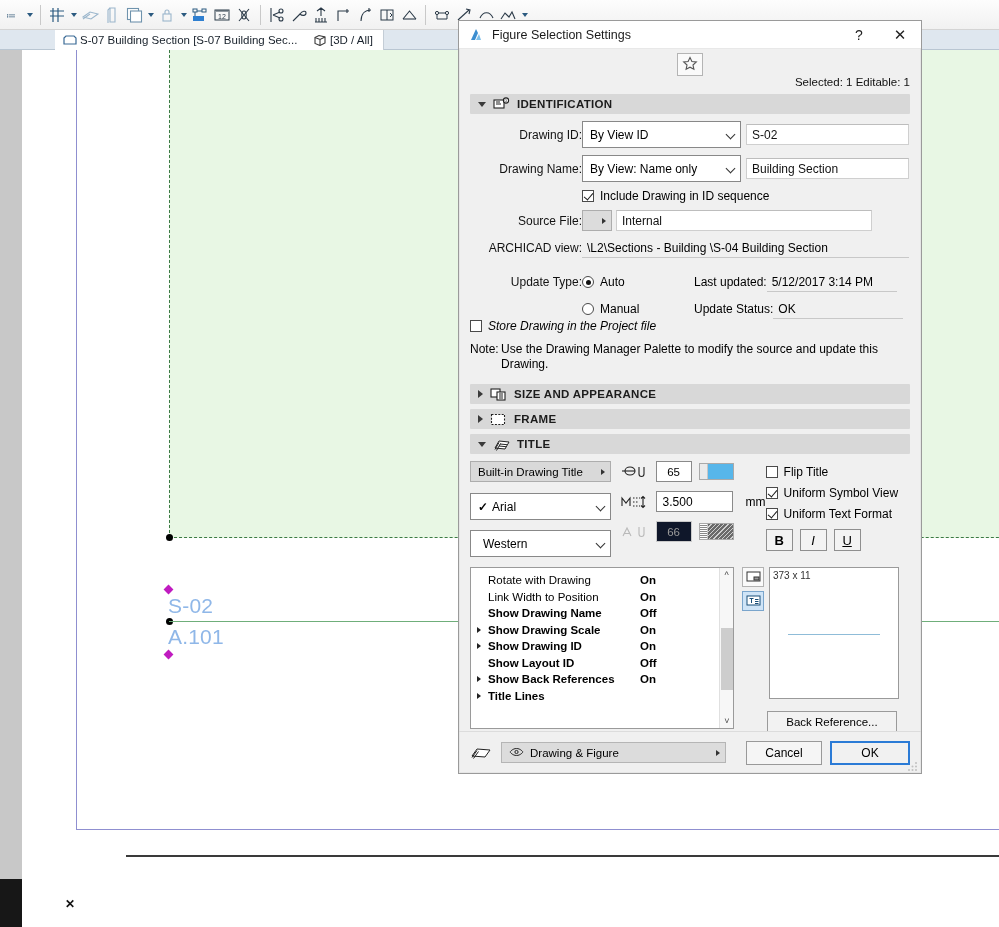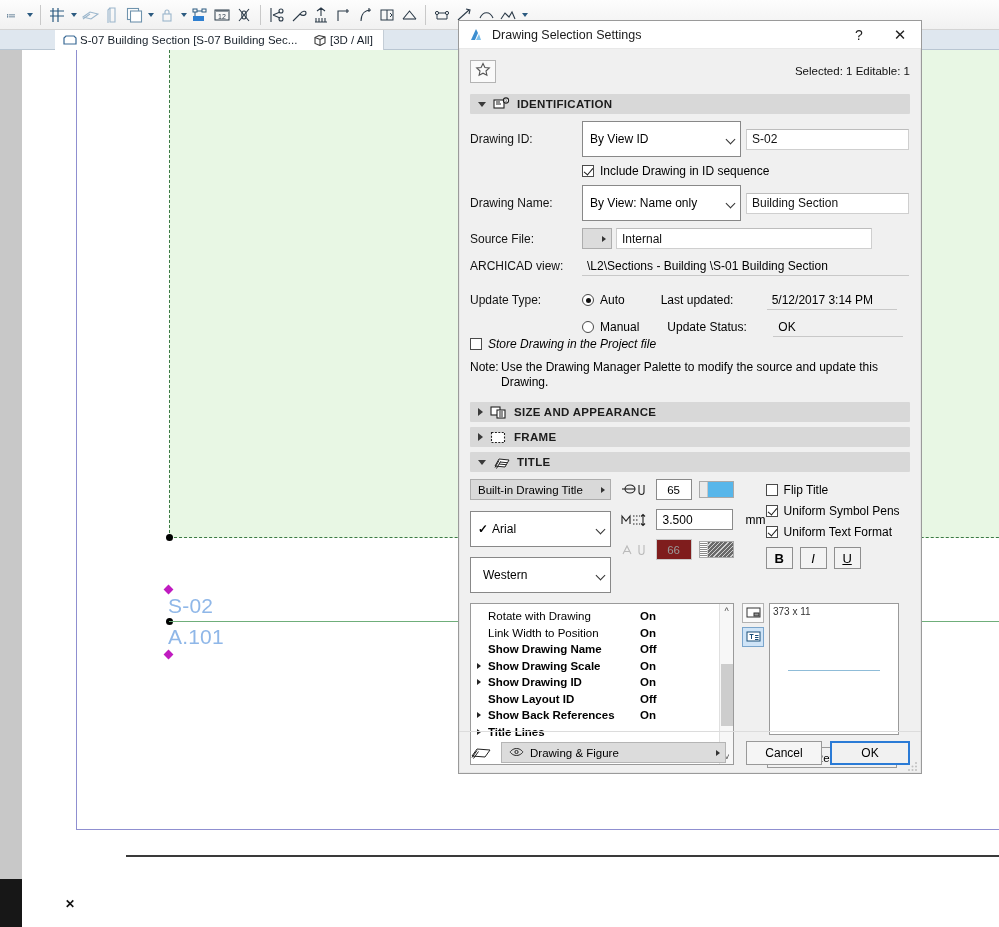--- a/index.html
+++ b/index.html
@@ -114,43 +114,43 @@
   .dlg-appicon { width:16px; height:16px; margin-left:9px; margin-right:8px; flex:none; }
   .dlg-title-text { font-size:12.5px; color:#1a1a1a; flex:1; }
   .dlg-help, .dlg-close {
     width:40px; height:28px; display:flex; align-items:center; justify-content:center;
     font-size:14px; color:#222;
   }
   .dlg-close { font-size:15px; width:42px; }
 
   .dlg-body { padding:0 11px; }
 
-  .favrow { display:flex; align-items:center; height:36px; margin-top:4px; }
+  .favrow { display:flex; align-items:center; height:36px; margin-top:4px;flex-direction:column; }
   .favbtn {
     width:26px; height:23px; border:1px solid #b4b4b4; background:#fafafa;
     display:flex; align-items:center; justify-content:center;
   }
   .selinfo { margin-left:auto; font-size:11.5px; color:#111; }
 
   .sect {
     height:20px; background:#d8d8d8; display:flex; align-items:center;
     margin-top:5px; padding-left:8px; gap:7px;
     border-radius:1px;
   }
   .sect .tri { width:0;height:0; }
   .tri-down { border-left:4.5px solid transparent;border-right:4.5px solid transparent;border-top:5px solid #3a3a3a; }
   .tri-right { border-top:4.5px solid transparent;border-bottom:4.5px solid transparent;border-left:5px solid #3a3a3a; }
   .sect-ico { width:17px; height:15px; flex:none; }
   .sect-label { font-size:11.5px; font-weight:bold; letter-spacing:.3px; color:#1c1c1c; }
 
-  .row { display:flex; align-items:center; margin-top:7px; }
+  .row { display:flex; align-items:center; margin-top:7px;text-align:right; }
   .lblc { width:112px; font-size:12px; color:#121212; flex:none; }
 
   .ddown {
-    height:36px; border:1px solid #888; background:#fff;
+    height:27px; border:1px solid #888; background:#fff;
     display:flex; align-items:center; padding:0 4px 0 7px; font-size:12px;
     position:relative;
   }
   .ddown .chev {
     margin-left:auto; width:9px; height:9px; position:relative;
   }
   .chev::before {
     content:""; position:absolute; left:0; top:1px; width:6px;height:6px;
     border-left:1.4px solid #333; border-bottom:1.4px solid #333;
     transform:rotate(-45deg);
@@ -189,21 +189,21 @@
     display:flex;align-items:center;padding:0 5px 0 7px;font-size:11.5px;
   }
   .btnsel .arr { margin-left:auto; width:0;height:0;border-top:3.5px solid transparent;border-bottom:3.5px solid transparent;border-left:4.5px solid #333;}
 
   .penrow { display:flex; align-items:center; gap:7px; margin-bottom:5px; }
   .penico { width:28px; height:18px; flex:none; }
   .pennum {
     width:36px; height:21px; border:1px solid #8a8a8a; background:#fff;
     display:flex; align-items:center; justify-content:center; font-size:11.5px;
   }
-  .pennum.dim { border-color:#cacaca; background:#7f1d1d; color:#9a9a9a; }
+  .pennum.dim { border-color:#cacaca; background:#0f172a; color:#9a9a9a; }
   .swatch { width:35px; height:17px; border:1px solid #a9a9a9; display:flex; }
   .sw-l { width:8px; background:#eaeaea; border-right:1px solid #c7c7c7; }
   .sw-r { flex:1; }
   .mmval {
     width:78px; height:21px; border:1px solid #8a8a8a; background:#fff;
     display:flex;align-items:center;padding-left:6px;font-size:12px;
   }
   .mm { font-size:12px; margin-left:6px; }
 
   .bi-btns { display:flex; gap:7px; margin-top:5px; }
@@ -457,21 +457,21 @@
 
 <div id="dialog">
 
   <div class="dlg-title">
     <span class="dlg-appicon">
       <svg width="16" height="16" viewBox="0 0 16 16">
         <path d="M3 13L8 2l2 4-3 7z" fill="#3c8ed0"></path>
           <path d="M8 13l3-6 2 6z" fill="#7fc0ea"></path>
         </svg>
     </span>
-    <span class="dlg-title-text">Drawing Selection Settings</span>
+    <span class="dlg-title-text">Figure Selection Settings</span>
     <span class="dlg-help">?</span>
     <span class="dlg-close">✕</span>
   </div>
 
   <div class="dlg-body">
 
     <div class="favrow">
       <div class="favbtn">
         <span>
           <svg width="16" height="15" viewBox="0 0 16 15" fill="none" stroke="#555" stroke-width="1.1">
@@ -500,50 +500,50 @@
       <div class="ddown" style="width:159px;">
         <span>By View ID</span>
         <span class="chev"></span>
       </div>
       <div class="txtf" style="width:163px; margin-left:5px;">
         <span>S-02</span>
       </div>
     </div>
 
     <div class="row">
-      <span class="lblc"></span>
-      <span class="chk on"></span>
-      <span class="chklbl">Include Drawing in ID sequence</span>
-    </div>
-
-    <div class="row">
       <span class="lblc">Drawing Name:</span>
       <div class="ddown" style="width:159px;">
         <span>By View: Name only</span>
         <span class="chev"></span>
       </div>
       <div class="txtf" style="width:163px; margin-left:5px;">
         <span>Building Section</span>
       </div>
     </div>
 
     <div class="row">
+      <span class="lblc"></span>
+      <span class="chk on"></span>
+      <span class="chklbl">Include Drawing in ID sequence</span>
+    </div>
+
+    <div class="row">
       <span class="lblc">Source File:</span>
       <div class="btnsel" style="width:30px; background:#dcdcdc;">
         <span class="arr" style="margin-left:auto;"></span>
       </div>
       <div class="txtf" style="width:256px; margin-left:4px;">
         <span>Internal</span>
       </div>
     </div>
 
     <div class="row">
       <span class="lblc">ARCHICAD view:</span>
       <div class="flatf" style="width:327px;">
-        <span>\L2\Sections - Building \S-01 Building Section</span>
+        <span>\L2\Sections - Building \S-04 Building Section</span>
       </div>
     </div>
 
     <div class="row" style="margin-top:14px;">
       <span class="lblc">Update Type:</span>
       <span class="radio on"></span>
       <span class="chklbl">Auto</span>
       <span style="width:36px;"></span>
       <span style="width:106px;">Last updated:</span>
       <div class="flatf" style="width:130px; background:transparent;">
@@ -671,21 +671,21 @@
           </div>
         </div>
 
         <div class="tcol3">
           <div style="display:flex;align-items:center;height:21px;">
             <span class="chk"></span>
             <span class="chklbl">Flip Title</span>
           </div>
           <div style="display:flex;align-items:center;height:21px;">
             <span class="chk on"></span>
-            <span class="chklbl">Uniform Symbol Pens</span>
+            <span class="chklbl">Uniform Symbol View</span>
           </div>
           <div style="display:flex;align-items:center;height:21px;">
             <span class="chk on"></span>
             <span class="chklbl">Uniform Text Format</span>
           </div>
           <div class="bi-btns">
             <span class="bi" style="font-weight:bold;">B</span>
             <span class="bi" style="font-style:italic;">I</span>
             <span class="bi" style="text-decoration:underline;">U</span>
           </div>

